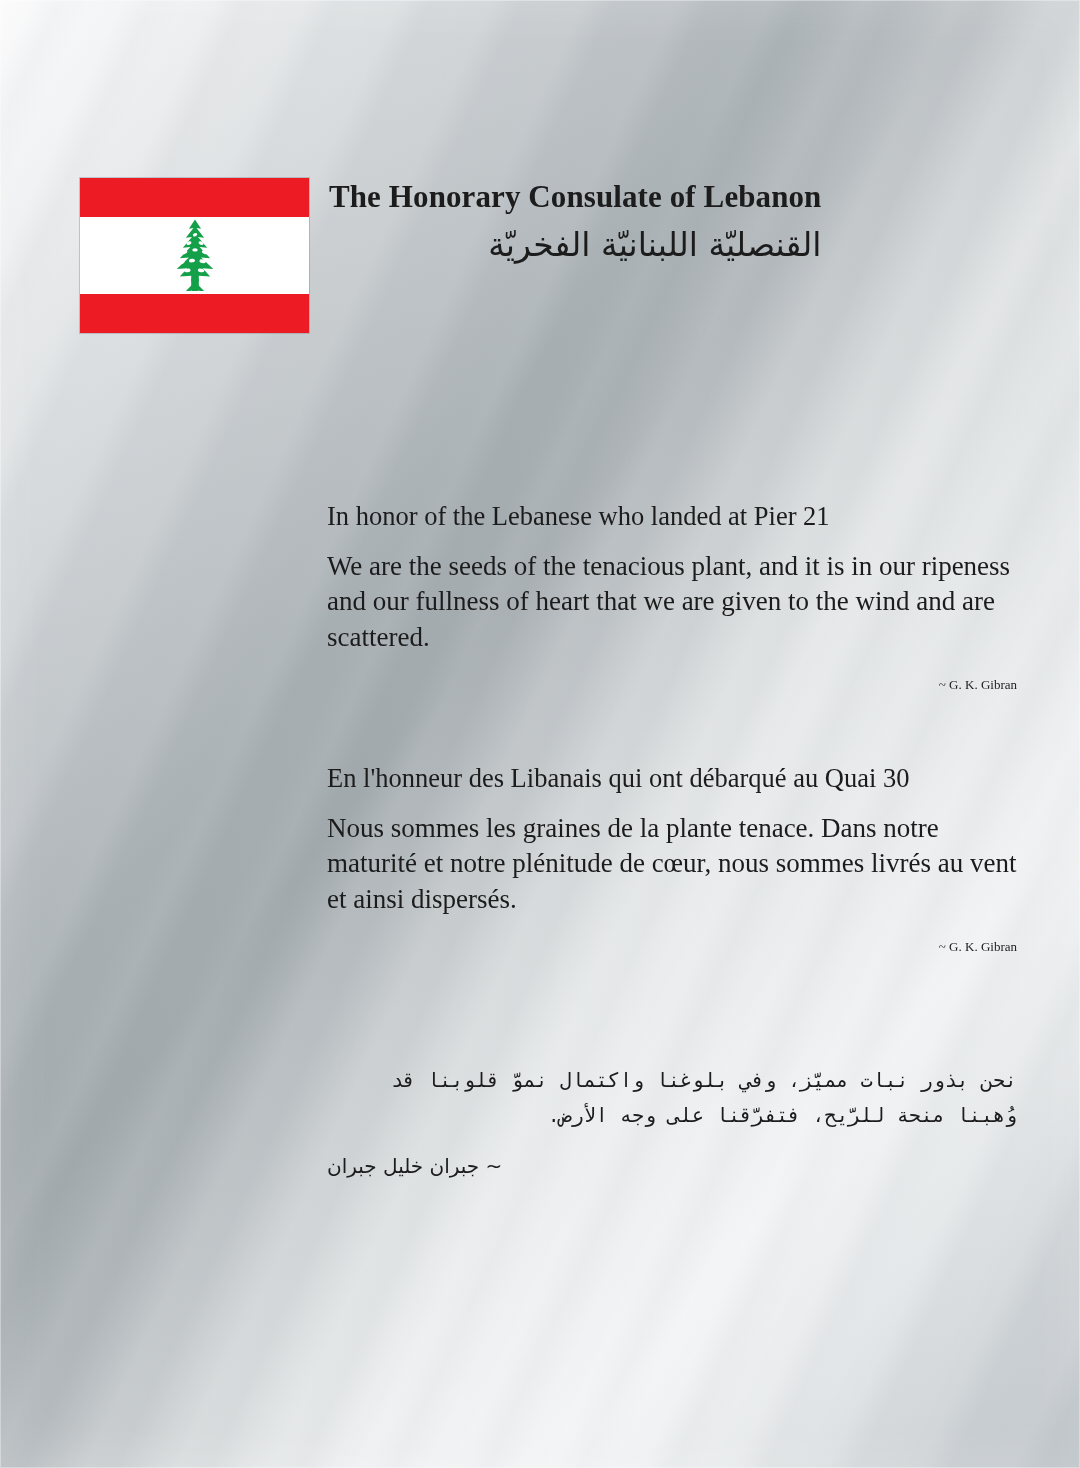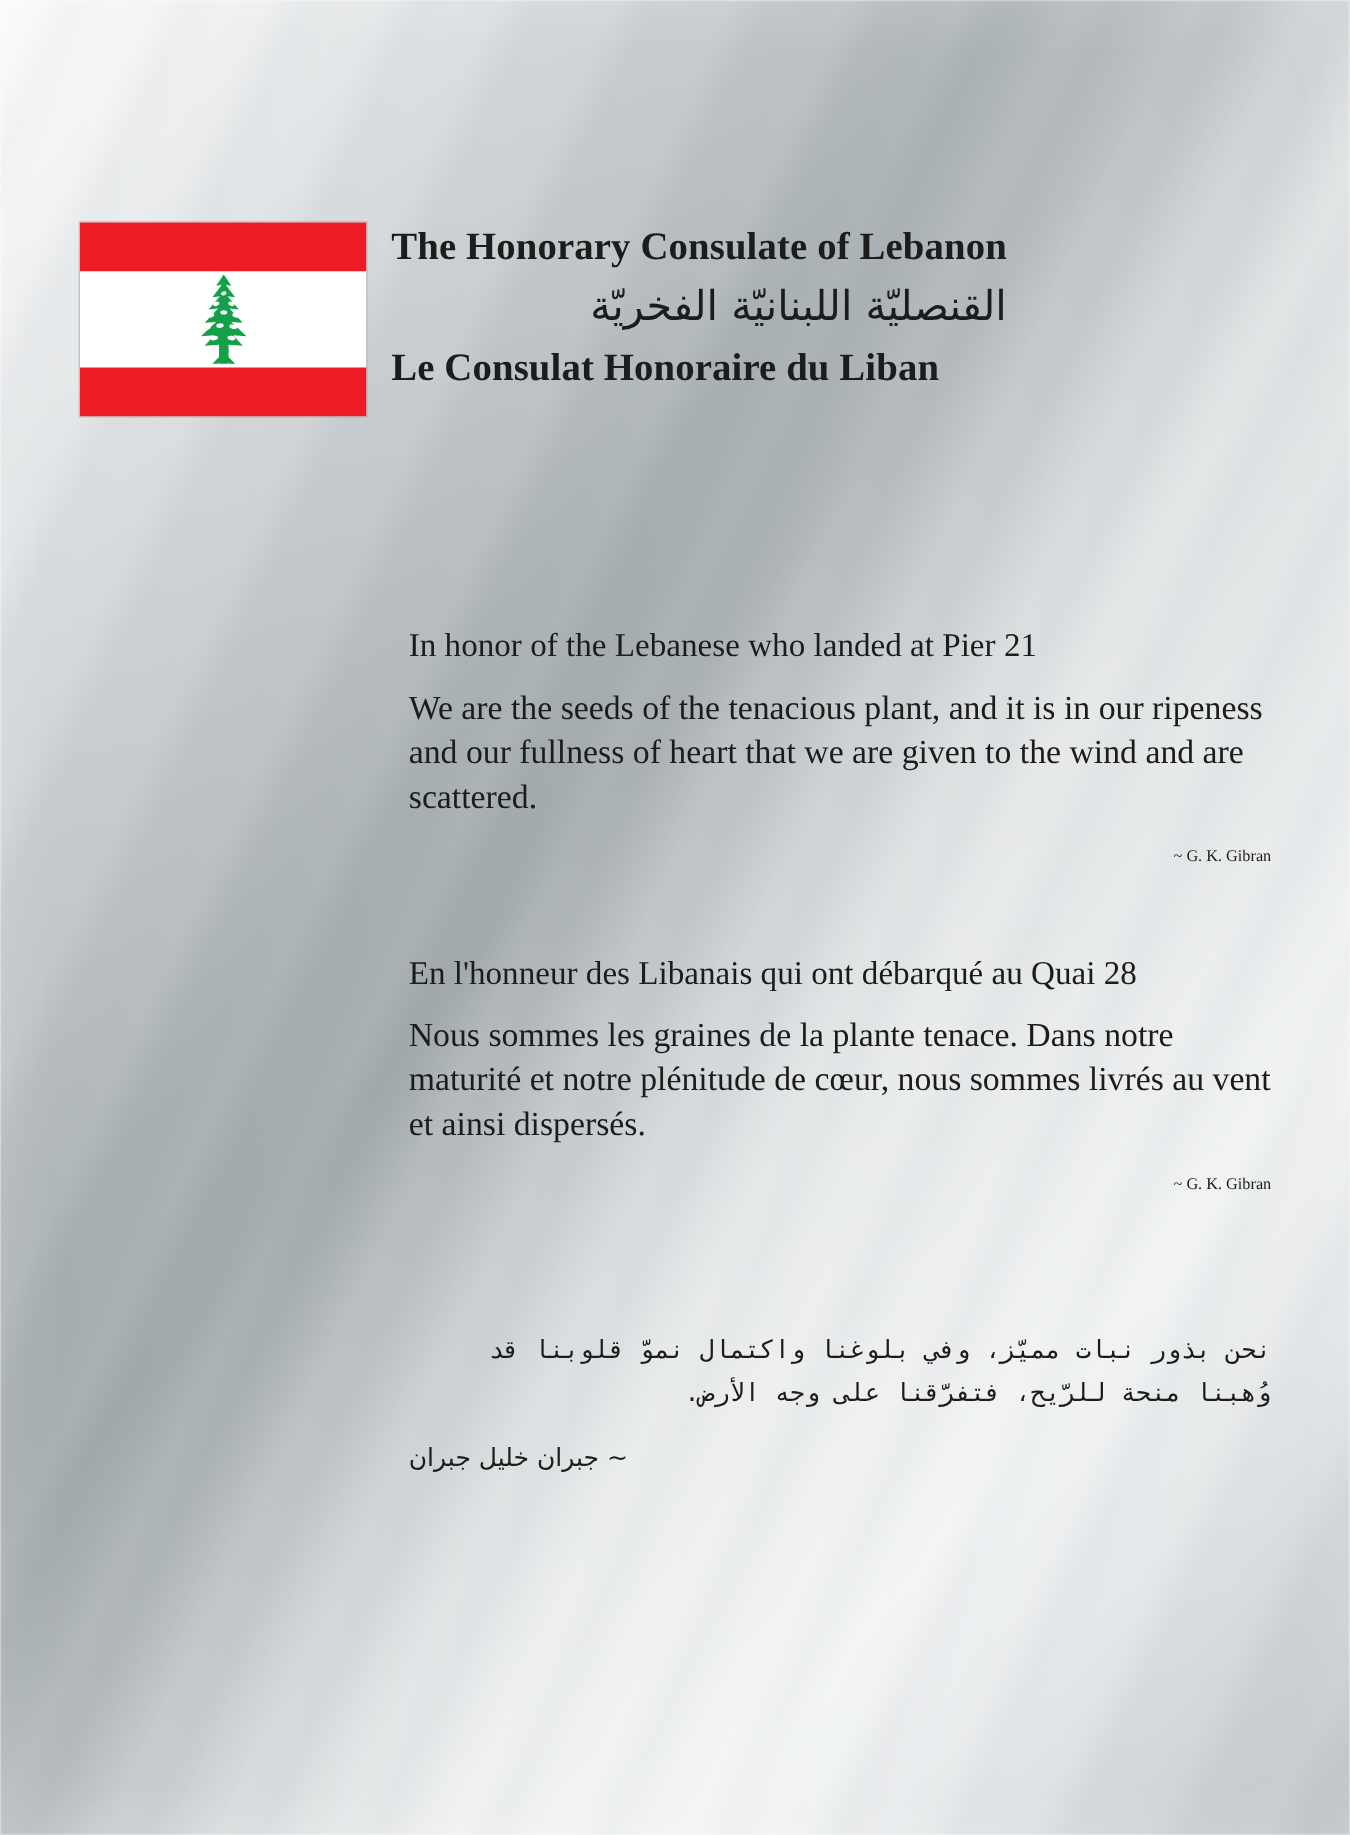--- a/index.html
+++ b/index.html
@@ -49,21 +49,21 @@
     position: absolute;
     inset: 0;
     pointer-events: none;
     box-shadow: inset 0 0 0 1px rgba(255,255,255,0.35),
                 inset 0 0 60px rgba(255,255,255,0.18);
   }
 
   
   .header {
     position: absolute;
-    left: 64px;
+    left: 80px;
     top: 178px;
     display: flex;
     align-items: flex-start;
   }
   .flag {
     position: relative;
     width: 229px;
     height: 155px;
     flex: 0 0 auto;
     background: #ffffff;
@@ -196,33 +196,32 @@
           <ellipse cx="60" cy="57" rx="4.2" ry="2.4" transform="rotate(12 60 57)"></ellipse>
           <ellipse cx="40" cy="69" rx="4.2" ry="2.4" transform="rotate(-10 40 69)"></ellipse>
           <ellipse cx="58" cy="69" rx="4.2" ry="2.4" transform="rotate(10 58 69)"></ellipse>
         </g>
       </svg>
     </div>
 
     <div class="header-text">
       <div class="h-en">The Honorary Consulate of Lebanon</div>
       <div class="h-ar">القنصليّة اللبنانيّة الفخريّة</div>
-      <div class="h-fr">Le Consulat Honoraire du Liban</div>
     </div>
 
   </div>
 
   <div class="block b-en">
     <p class="blk-title">In honor of the Lebanese who landed at Pier 21</p>
     <p class="blk-body">We are the seeds of the tenacious plant, and it is in our ripeness and our fullness of heart that we are given to the wind and are scattered.</p>
     <p class="blk-attr">~ G. K. Gibran</p>
   </div>
 
   <div class="block b-fr">
-    <p class="blk-title">En l'honneur des Libanais qui ont débarqué au Quai 28</p>
+    <p class="blk-title">En l'honneur des Libanais qui ont débarqué au Quai 30</p>
     <p class="blk-body">Nous sommes les graines de la plante tenace. Dans notre maturité et notre plénitude de cœur, nous sommes livrés au vent et ainsi dispersés.</p>
     <p class="blk-attr">~ G. K. Gibran</p>
   </div>
 
   <div class="block b-ar">
     <p class="ar-body">نحن بذور نبات مميّز، وفي بلوغنا واكتمال نموّ قلوبنا قد وُهبنا منحة للرّيح، فتفرّقنا على وجه الأرض.</p>
     <p class="ar-attr">~ جبران خليل جبران</p>
   </div>
 
 </div>

